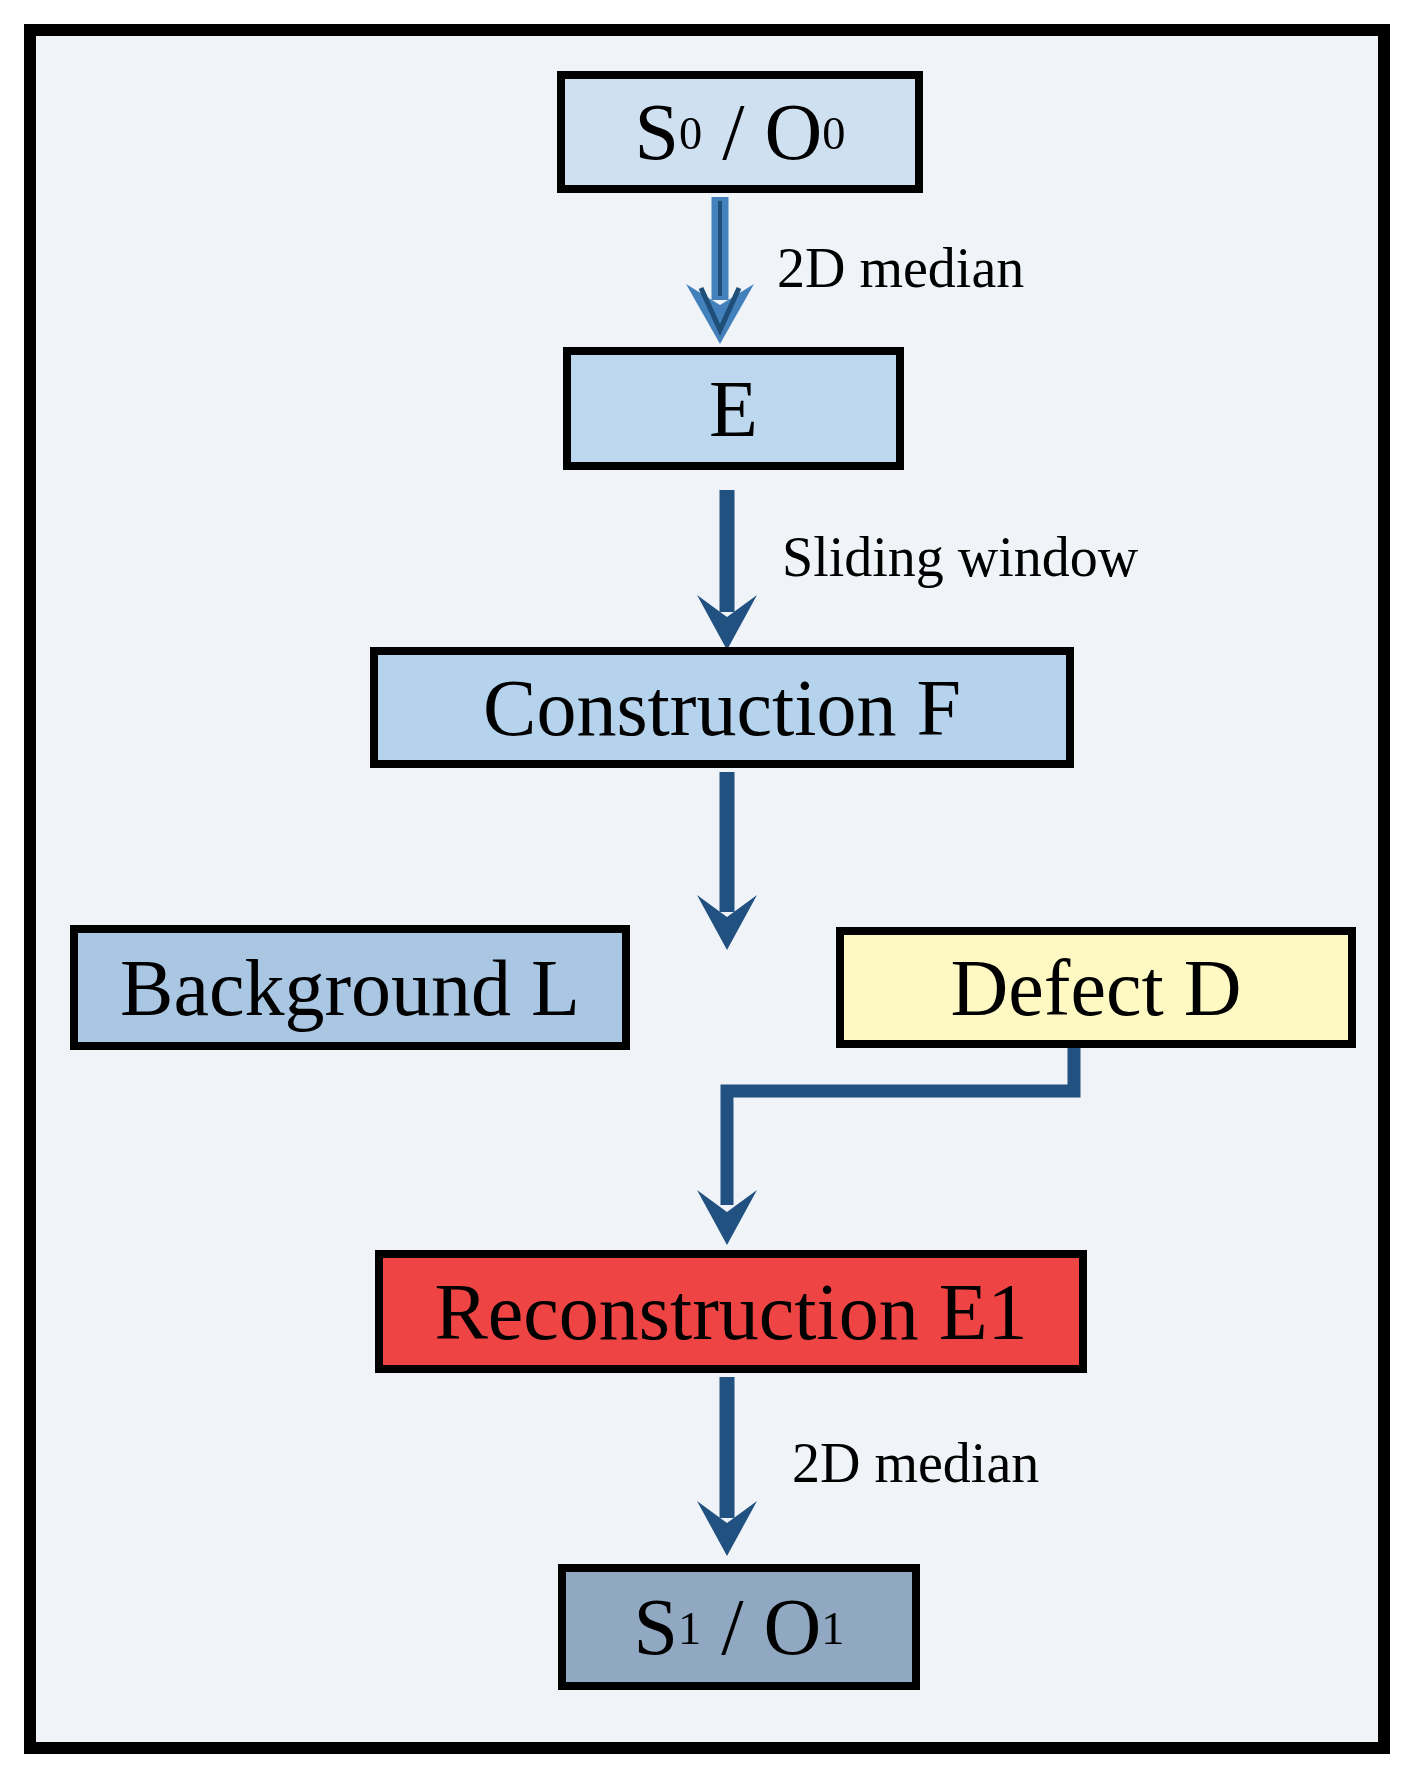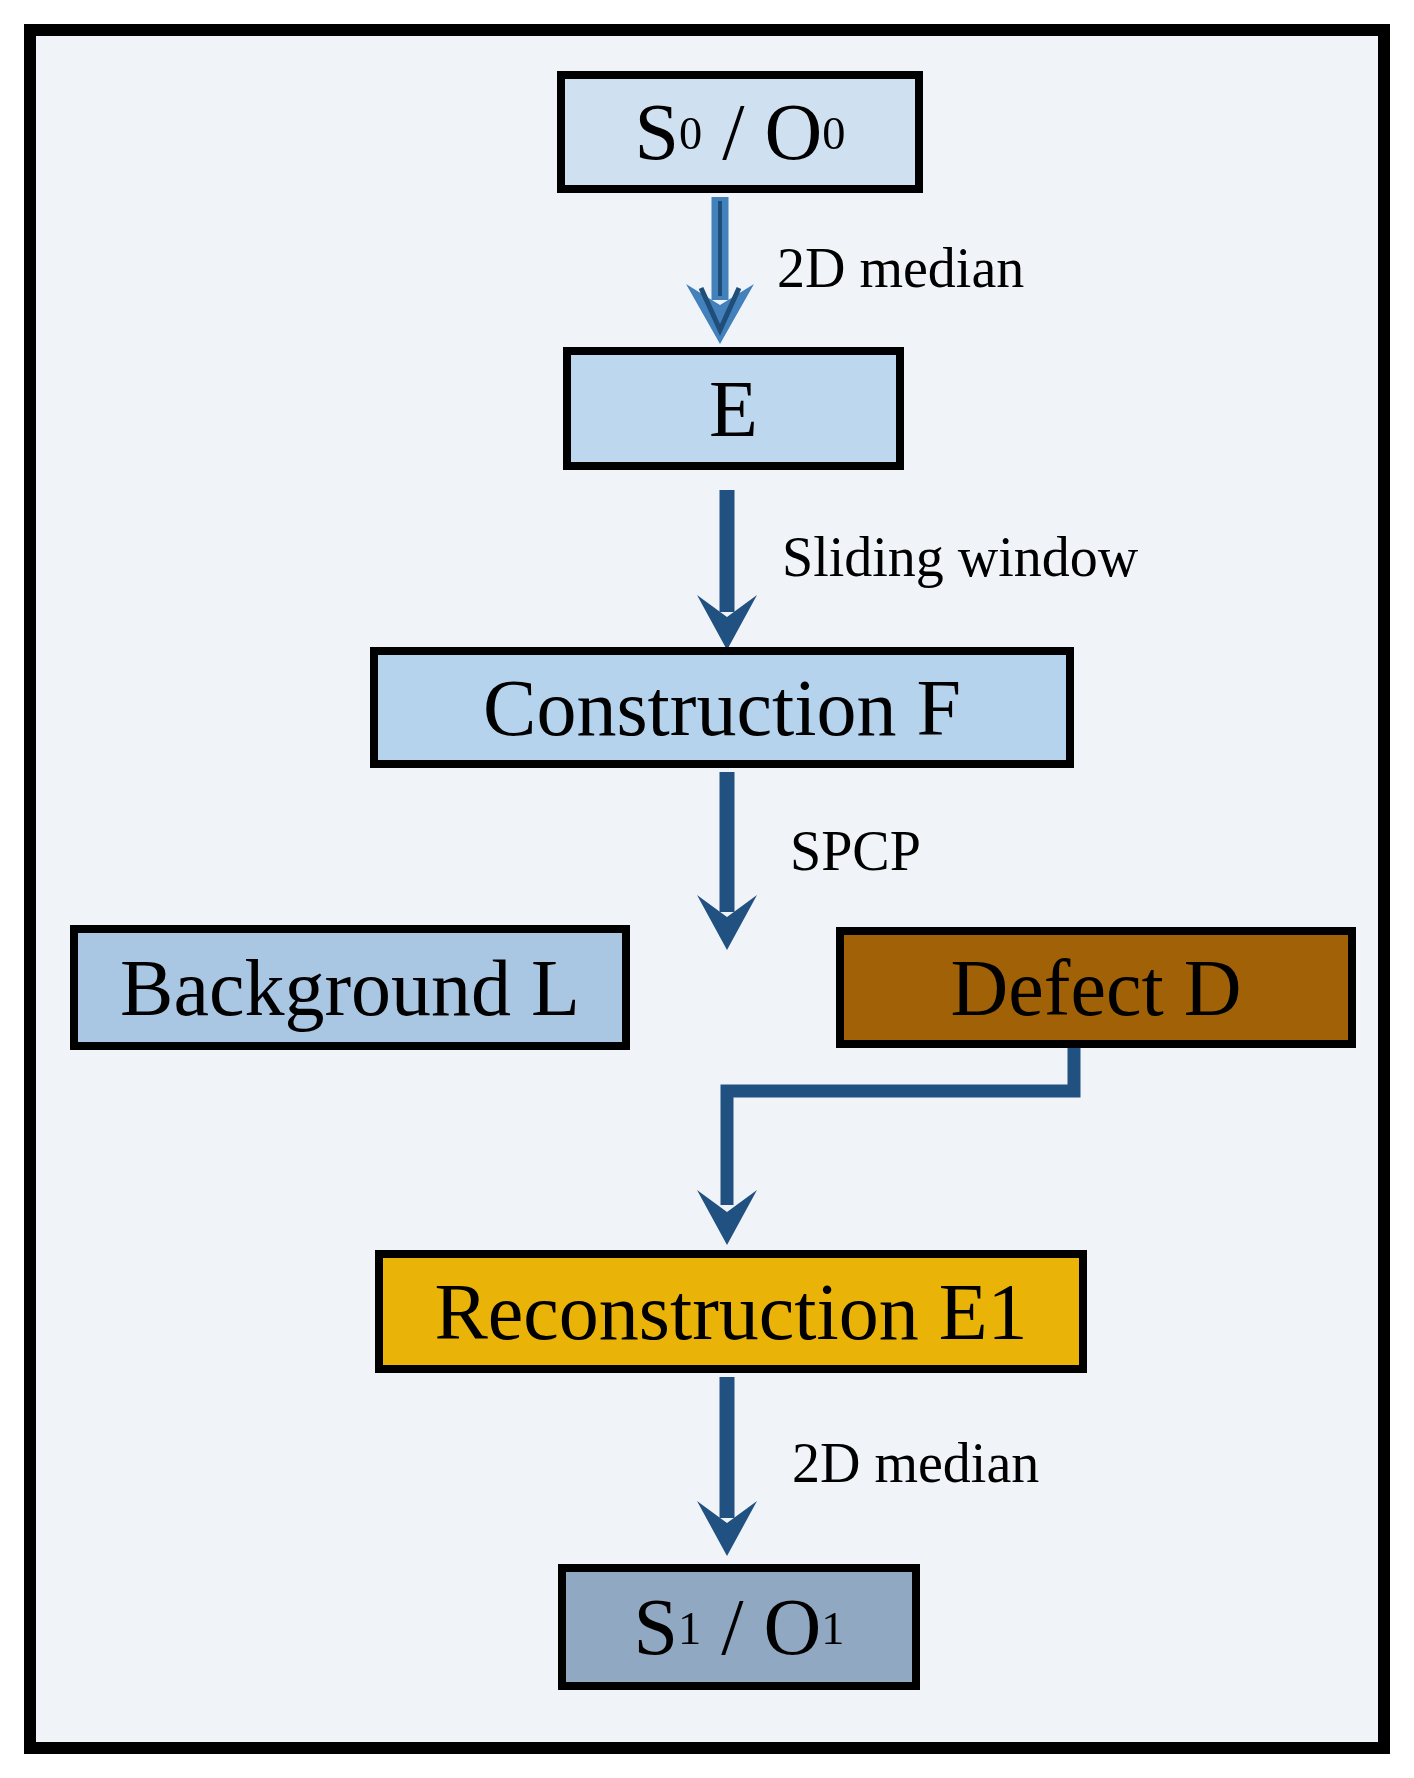--- a/index.html
+++ b/index.html
@@ -108,33 +108,32 @@
     </div>
 
   <div class="box n-construction" style="background-color: rgb(181, 211, 236);">
       <span>Construction F</span>
     </div>
 
   <div class="box n-background" style="background-color: rgb(169, 198, 226); font-family: Liberation Serif, serif;">
       <span>Background L</span>
     </div>
 
-  <div class="box n-defect" style="background-color: #a16207;">
+  <div class="box n-defect" style="background-color: #fef9c3;">
       <span>Defect D</span>
     </div>
 
-  <div class="box n-reconstruction" style="background-color: #eab308;">
+  <div class="box n-reconstruction" style="background-color: #ef4444;">
       <span>Reconstruction E1</span>
     </div>
 
   <div class="box n-output" style="background-color: rgb(144, 168, 193);">
       <span>S</span>
       <sub>1</sub>
       <span> / O</span>
       <sub>1</sub>
     </div>
 
   <div class="edge-label l-0">2D median</div>
   <div class="edge-label l-1">Sliding window</div>
-  <div class="edge-label l-2">SPCP</div>
   <div class="edge-label l-4">2D median</div>
 
 </div>
 
 </body></html>

